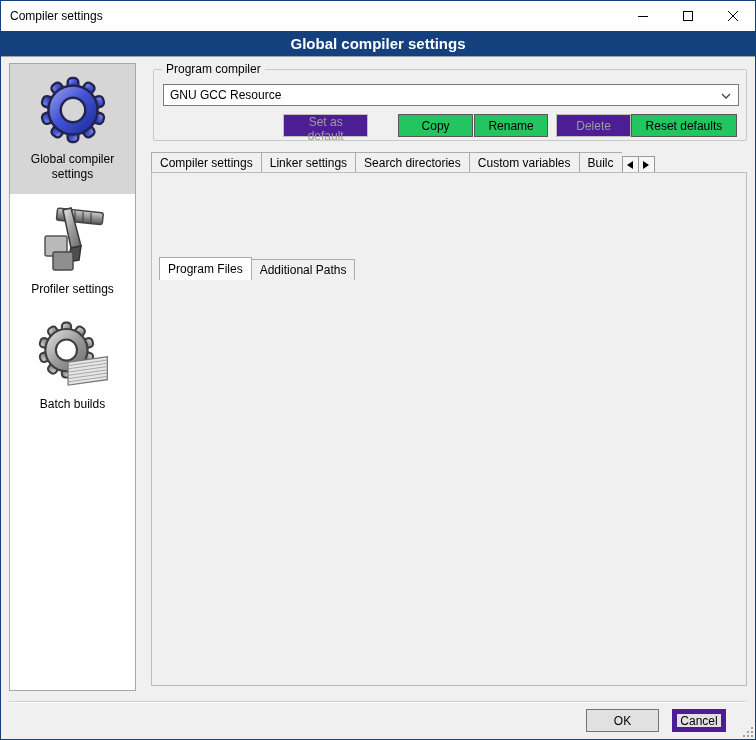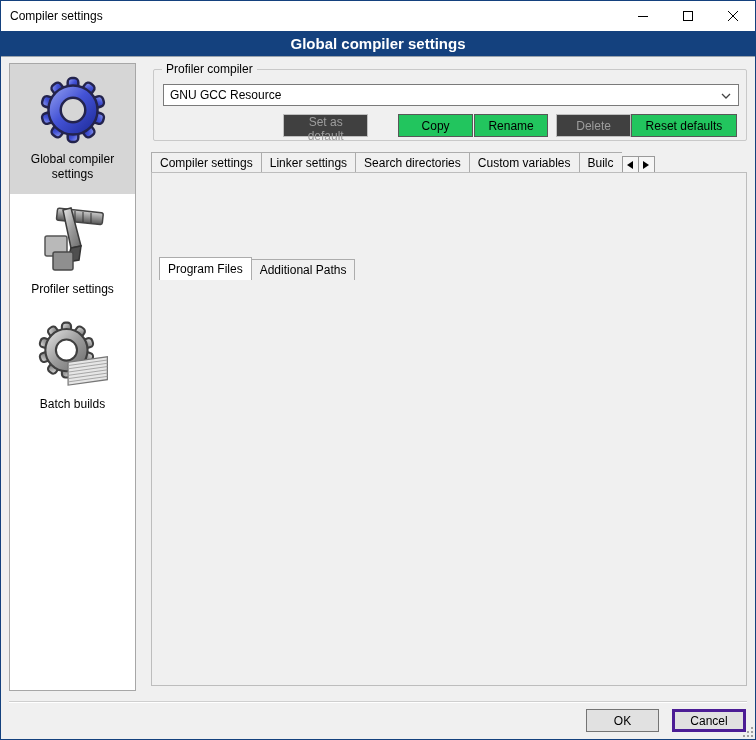--- a/index.html
+++ b/index.html
@@ -26,21 +26,21 @@
   
   .groupbox { position:absolute; border:1px solid #c9c9c9; border-radius:2px; }
   .groupbox > .legend { position:absolute; top:-8px; left:8px; background:#f0f0f0; padding:0 4px; font-size:12px; }
 
   .g-compiler { left:152px; top:68px; width:594px; height:72px; }
   .combo { position:absolute; background:#fff; border:1px solid #7a7a7a; height:22px; display:flex; align-items:center; padding-left:6px; cursor:default; }
   .combo .chev { position:absolute; right:7px; top:8px; }
   .g-compiler .combo { left:9px; top:14px; width:576px; }
 
   .btn { height:23px; background:#22c55e; border:1px solid #585858; font-size:12px; font-family:inherit; padding:0 10px; cursor:pointer; }
-  .btn:disabled { color:#9d9d9d; border-color:#bfbfbf; background:#404040; cursor:default; }
+  .btn:disabled { color:#9d9d9d; border-color:#bfbfbf; background:#4c1d95; cursor:default; }
   .btnrow { position:absolute; left:9px; right:9px; top:44px; display:flex; }
   .btn.setdef { width:86px; margin-left:120px; }
   .btn.copy   { width:75px; margin-left:30px; }
   .btn.rename { width:75px; margin-left:1px; }
   .btn.delete { width:75px; margin-left:8px; }
   .btn.reset  { width:107px; margin-left:auto; }
 
   
   .tabstrip { position:absolute; left:150px; top:149px; right:10px; height:23px; display:flex; align-items:flex-end; }
   .tab { height:21px; background:#f0f0f0; border:1px solid #acacac; border-bottom:none; padding:0 8px; display:flex; align-items:center; font-size:12px; margin-right:-1px; cursor:pointer; white-space:nowrap; }
@@ -68,21 +68,21 @@
   .frow { position:absolute; left:0; height:22px; width:100%; }
   .frow .flabel { position:absolute; left:12px; top:4px; }
   .tinput { position:absolute; left:145px; width:400px; height:22px; border:1px solid #7a7a7a; background:#fff; font-family:inherit; font-size:12px; padding-left:6px; }
   .frow .browse { position:absolute; left:549px; width:24px; height:22px; }
   .selectbox { position:absolute; left:145px; width:428px; height:22px; background:#e3e3e3; border:1px solid #7a7a7a; display:flex; align-items:center; padding-left:6px; cursor:default; }
   .selectbox .chev { position:absolute; right:7px; top:8px; }
 
   
   .footer-sep { position:absolute; left:8px; right:8px; top:700px; height:2px; border-top:1px solid #cfcfcf; border-bottom:1px solid #fff; }
   .btn-ok { position:absolute; left:585px; top:708px; width:73px; height:23px; background:#e1e1e1; border:1px solid #747474; font-family:inherit; font-size:12px; cursor:pointer; }
-  .btn-cancel { position:absolute; left:671px; top:708px; width:74px; height:23px; background:#e1e1e1; border:3px solid #4c1d95; font-family:inherit; font-size:12px; cursor:pointer; }
+  .btn-cancel { position:absolute; left:671px; top:708px; width:54px; height:23px; background:#e1e1e1; border:5px solid #4c1d95; font-family:inherit; font-size:12px; cursor:pointer; }
   .grip { position:absolute; right:2px; bottom:2px; width:10px; height:10px; }
 </style>
 </head>
 <body>
 
 <svg width="0" height="0" style="position:absolute">
   <defs>
     <linearGradient id="gradBlue" x1="0" y1="0" x2="1" y2="1">
       <stop offset="0" stop-color="#9aa6f2"></stop>
         <stop offset="0.45" stop-color="#4453d6"></stop>
@@ -176,21 +176,21 @@
             <line x1="8" y1="24" x2="56" y2="24" stroke="#9a9a9a"></line>
           <line x1="8" y1="28" x2="56" y2="28" stroke="#9a9a9a"></line>
             <line x1="8" y1="32" x2="56" y2="32" stroke="#9a9a9a"></line>
         </g>
       </svg>
       <div class="lbl">Batch builds</div>
     </div>
   </div>
 
   <div class="groupbox g-compiler">
-    <span class="legend">Profiler compiler</span>
+    <span class="legend">Program compiler</span>
     <div class="combo">
       <span>GNU GCC Resource</span>
       <svg class="chev" width="10" height="6">
           <polyline points="1,1 5,5 9,1" fill="none" stroke="#444" stroke-width="1.3"></polyline>
         </svg>
     </div>
     <div class="btnrow">
       <button class="btn setdef" disabled="">Set as default</button>
       <button class="btn copy">Copy</button>
       <button class="btn rename">Rename</button>

